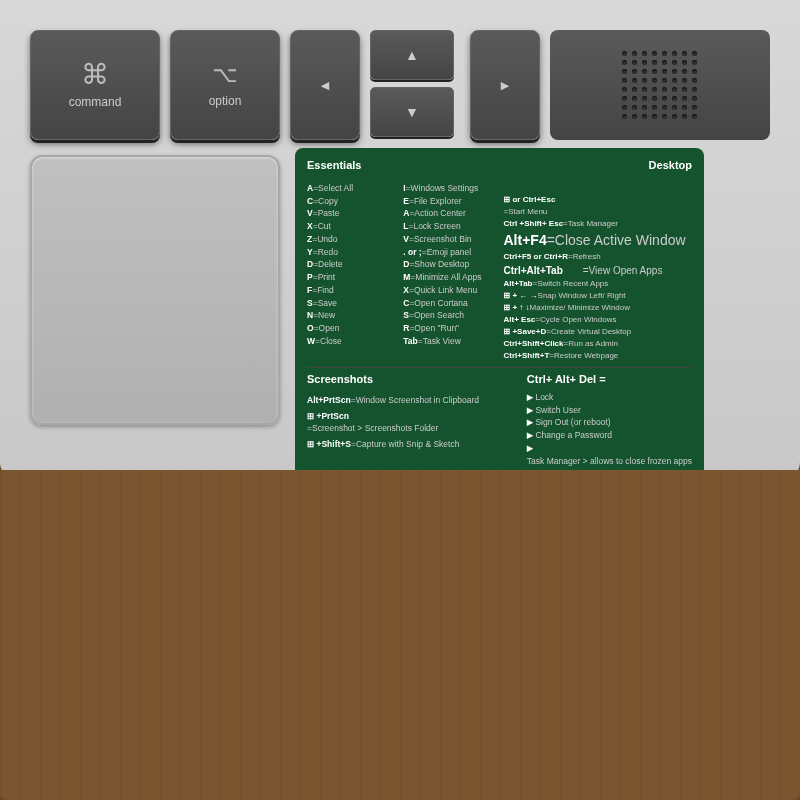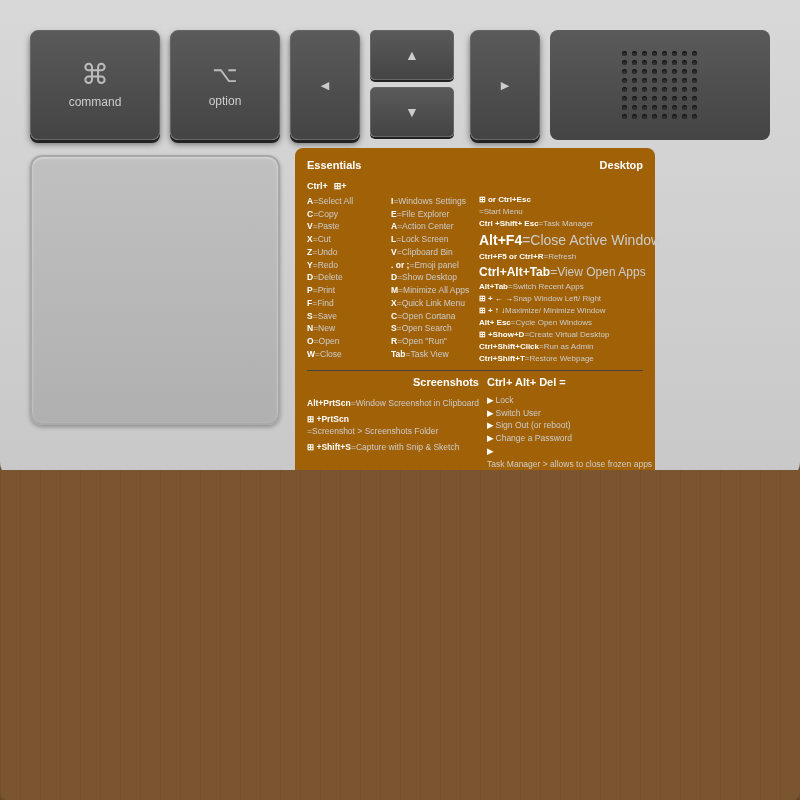--- a/index.html
+++ b/index.html
@@ -148,22 +148,22 @@
       border-radius: 12px;
       border: 2px solid #a8a8a8;
       box-shadow: inset 0 1px 3px rgba(255,255,255,0.5), 0 2px 4px rgba(0,0,0,0.3);
     }
 
     
     .cheatsheet {
       position: absolute;
       top: 148px;
       left: 295px;
-      width: 360px;
-      background: #a16207;
+      width: 409px;
+      background: #14532d;
       border-radius: 8px;
       padding: 10px 12px;
       color: white;
       font-size: 9px;
       line-height: 1.45;
     }
 
     .cheat-header {
       display: flex;
       justify-content: space-between;
@@ -320,24 +320,20 @@
   <div class="cheatsheet">
 
     <div class="cheat-header">
       <span class="section-title">Essentials</span>
       <span class="section-title">Desktop</span>
     </div>
 
     <div class="cheat-body">
 
       <div class="col-left">
-        <div style="display:flex; gap:6px;">
-          <span class="key-text" style="font-size:9px;">Ctrl+</span>
-          <span class="key-text" style="font-size:9px;">⊞+</span>
-        </div>
 
         <div style="display:flex; gap:4px; margin-top:2px;">
 
           <div style="flex:1;">
             <div class="shortcut-line">
                 <span class="key-text">A</span>
                 <span class="desc-text"> =Select All</span>
               </div>
             <div class="shortcut-line">
                 <span class="key-text">C</span>
@@ -401,21 +397,21 @@
             <div class="shortcut-line">
                 <span class="key-text">A</span>
                 <span class="desc-text"> =Action Center</span>
               </div>
             <div class="shortcut-line">
                 <span class="key-text">L</span>
                 <span class="desc-text"> =Lock Screen</span>
               </div>
             <div class="shortcut-line">
                 <span class="key-text">V</span>
-                <span class="desc-text"> =Clipboard Bin</span>
+                <span class="desc-text"> =Screenshot Bin</span>
               </div>
             <div class="shortcut-line">
                 <span class="key-text">. or ;</span>
                 <span class="desc-text"> =Emoji panel</span>
               </div>
             <div class="shortcut-line">
                 <span class="key-text">D</span>
                 <span class="desc-text"> =Show Desktop</span>
               </div>
             <div class="shortcut-line">
@@ -457,61 +453,61 @@
             <span class="desc-text"> =Task Manager</span>
           </div>
         <div class="shortcut-line" style="font-size:14px;">
             <span class="key-text">Alt+F4</span>
             <span class="desc-text"> =Close Active Window</span>
           </div>
         <div class="shortcut-line" style="font-size:8px;">
             <span class="key-text">Ctrl+F5 or Ctrl+R</span>
             <span class="desc-text"> =Refresh</span>
           </div>
-        <div class="shortcut-line" style="font-size:12px;">
+        <div class="shortcut-line" style="font-size:10px;gap:20px;">
             <span class="key-text">Ctrl+Alt+Tab</span>
             <span class="desc-text"> =View Open Apps</span>
           </div>
         <div class="shortcut-line" style="font-size:8px;">
             <span class="key-text">Alt+Tab</span>
             <span class="desc-text"> =Switch Recent Apps</span>
           </div>
         <div class="shortcut-line" style="font-size:8px;">
             <span class="key-text">⊞ + ← →</span>
             <span class="desc-text"> Snap Window Left/ Right</span>
           </div>
         <div class="shortcut-line" style="font-size:8px;">
             <span class="key-text">⊞ + ↑ ↓</span>
             <span class="desc-text"> Maximize/ Minimize Window</span>
           </div>
         <div class="shortcut-line" style="font-size:8px;">
             <span class="key-text">Alt+ Esc</span>
             <span class="desc-text"> =Cycle Open Windows</span>
           </div>
         <div class="shortcut-line" style="font-size:8px;">
-            <span class="key-text">⊞ +Show+D</span>
+            <span class="key-text">⊞ +Save+D</span>
             <span class="desc-text"> =Create Virtual Desktop</span>
           </div>
         <div class="shortcut-line" style="font-size:8px;">
             <span class="key-text">Ctrl+Shift+Click</span>
             <span class="desc-text"> =Run as Admin</span>
           </div>
         <div class="shortcut-line" style="font-size:8px;">
             <span class="key-text">Ctrl+Shift+T</span>
             <span class="desc-text"> =Restore Webpage</span>
           </div>
       </div>
     </div>
 
     <div class="section-divider"></div>
 
     <div style="display:flex; gap:8px;">
 
       <div style="flex:1.3;">
-        <div class="section-title" style="text-align:right; margin-bottom:3px;">Screenshots</div>
+        <div class="section-title" style="text-align:left; margin-bottom:3px;">Screenshots</div>
         <div style="height:3px;"></div>
         <div class="shortcut-line" style="font-size:8.5px;">
             <span class="key-text">Alt+PrtScn</span>
             <span class="desc-text"> =Window Screenshot in Clipboard</span>
           </div>
         <div style="height:3px;"></div>
         <div class="shortcut-line" style="font-size:8.5px;flex-direction:column;">
             <span class="key-text">⊞ +PrtScn</span>
             <span class="desc-text"> =Screenshot &gt; Screenshots Folder</span>
           </div>

